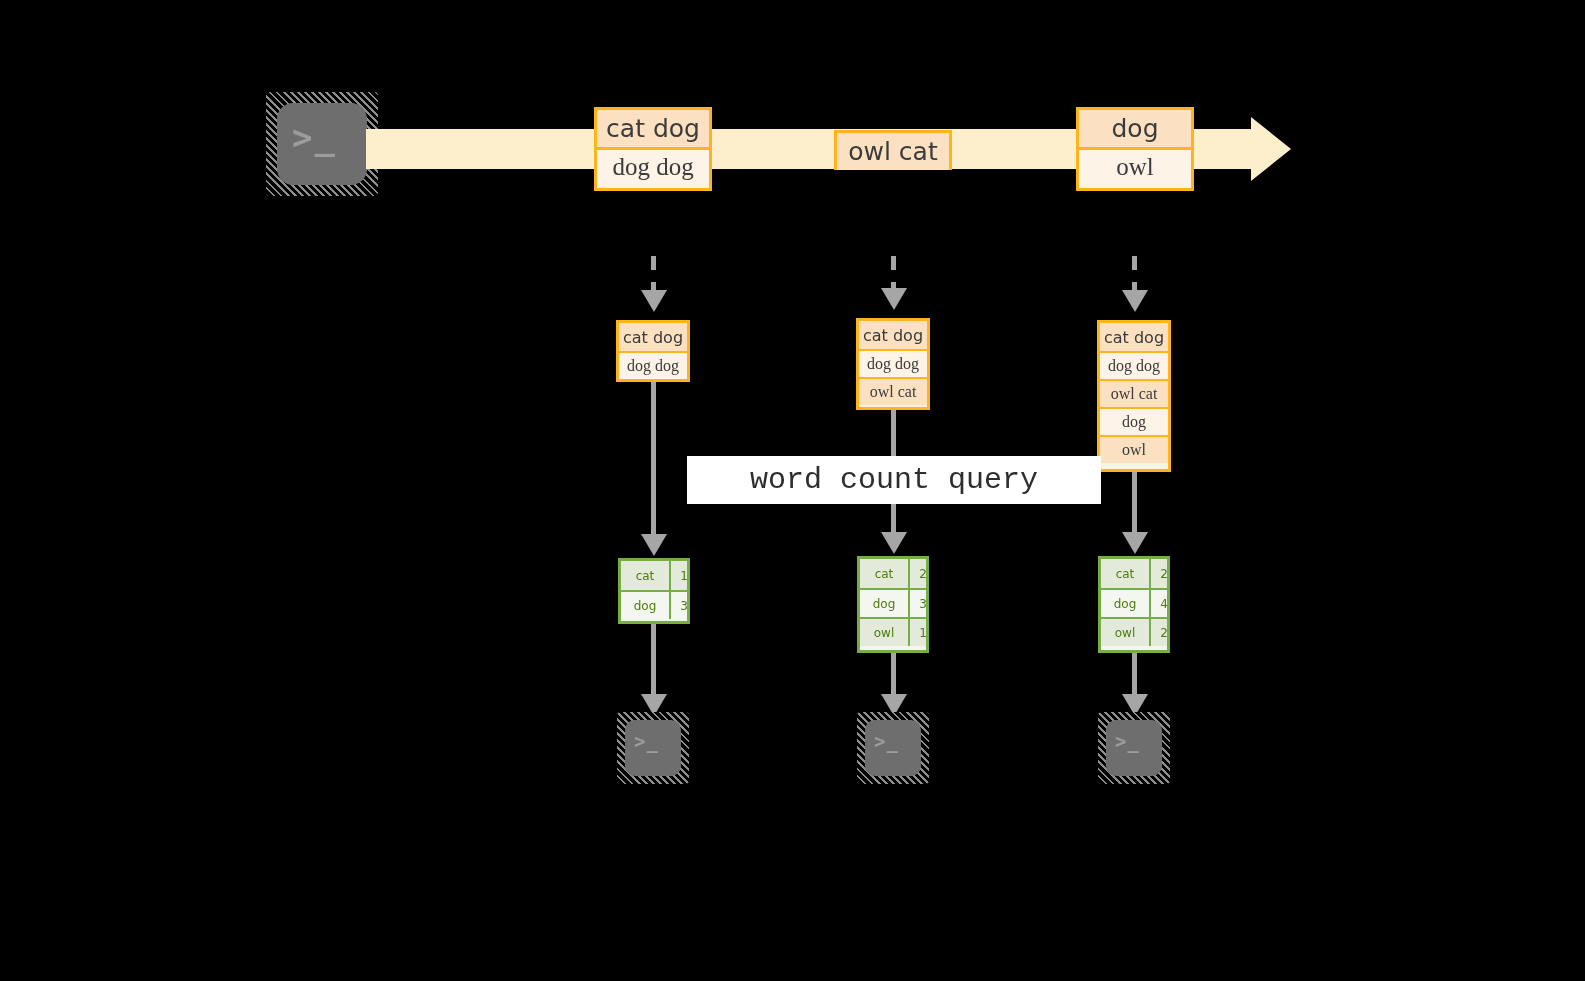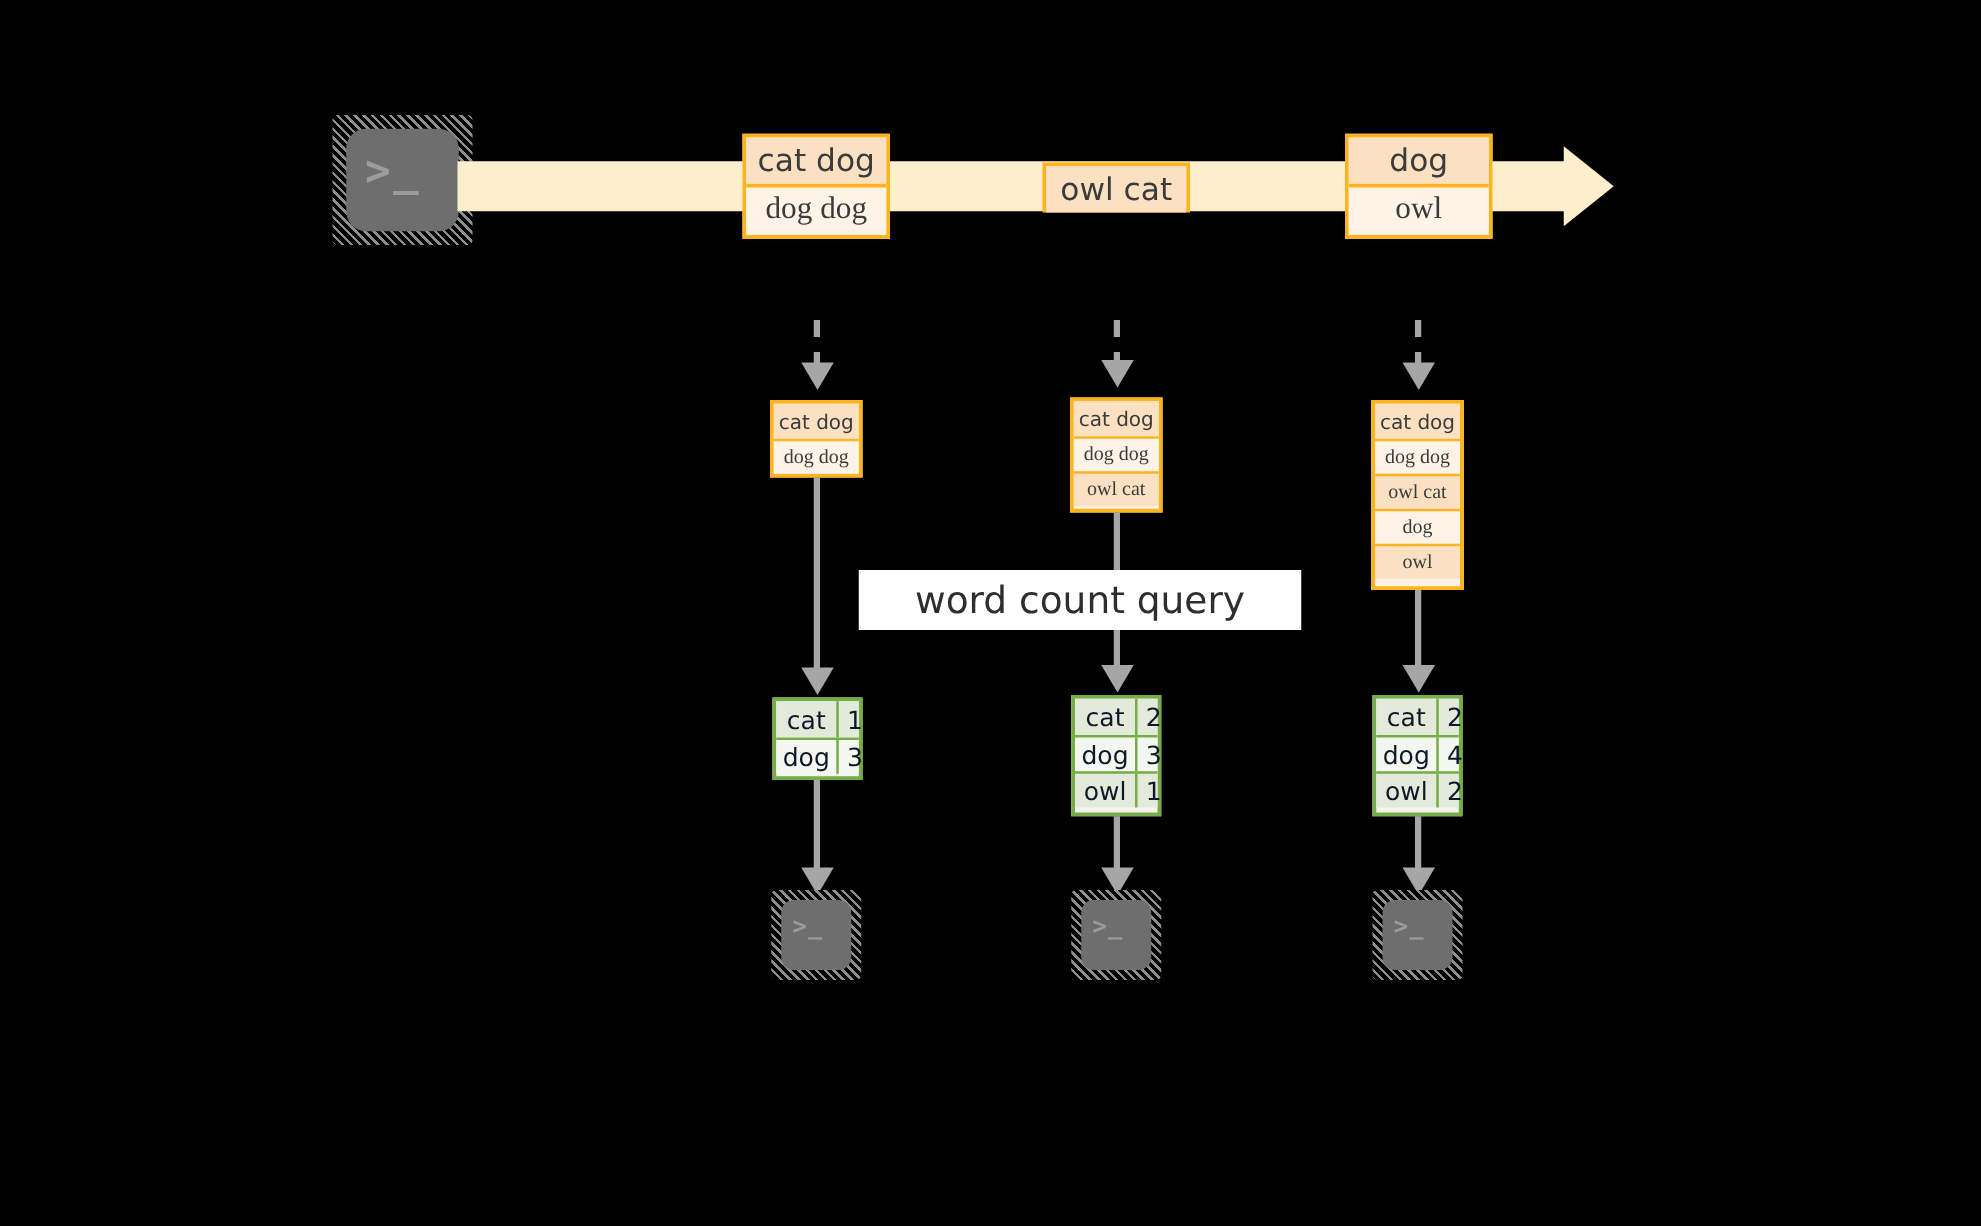--- a/index.html
+++ b/index.html
@@ -107,22 +107,22 @@
     box-sizing: border-box;
   }
   .restable .trow + .trow { border-top: 2px solid #76AD46; }
   .restable .trow.dark  { background: #E3EAD9; }
   .restable .trow.light { background: #F3F7EF; }
   .restable .cell {
     box-sizing: border-box;
     display: flex;
     align-items: center;
     justify-content: center;
-    color: #0f172a;
-    font-size: 20px;
+    color: #4d7c0f;
+    font-size: 12px;
   }
   .restable .cell.word { flex: 0 0 48px; }
   .restable .cell.count {
     flex: 0 0 28px;
     border-left: 2px solid #76AD46;
   }
 
   
   .conn {
     position: absolute;
@@ -284,17 +284,17 @@
 
   <div class="conn" style="left:1132px; top:653px; height:48px;"></div>
   <div class="arrowhead" style="left:1122px; top:694px;"></div>
 
   <div class="term small" style="left:1098px; top:712px; width:72px; height:72px;">
     <div class="hatch"></div>
     <div class="face"></div>
     <div class="glyph">&gt;_</div>
   </div>
 
-  <div class="query-band" style="left:687px; top:456px; width:354px; height:48px;">
+  <div class="query-band" style="left:687px; top:456px; width:414px; height:48px;font-family:Liberation Mono, monospace;">
     <span class="qlabel">word count query</span>
   </div>
 
 </div>
 
 </body></html>

